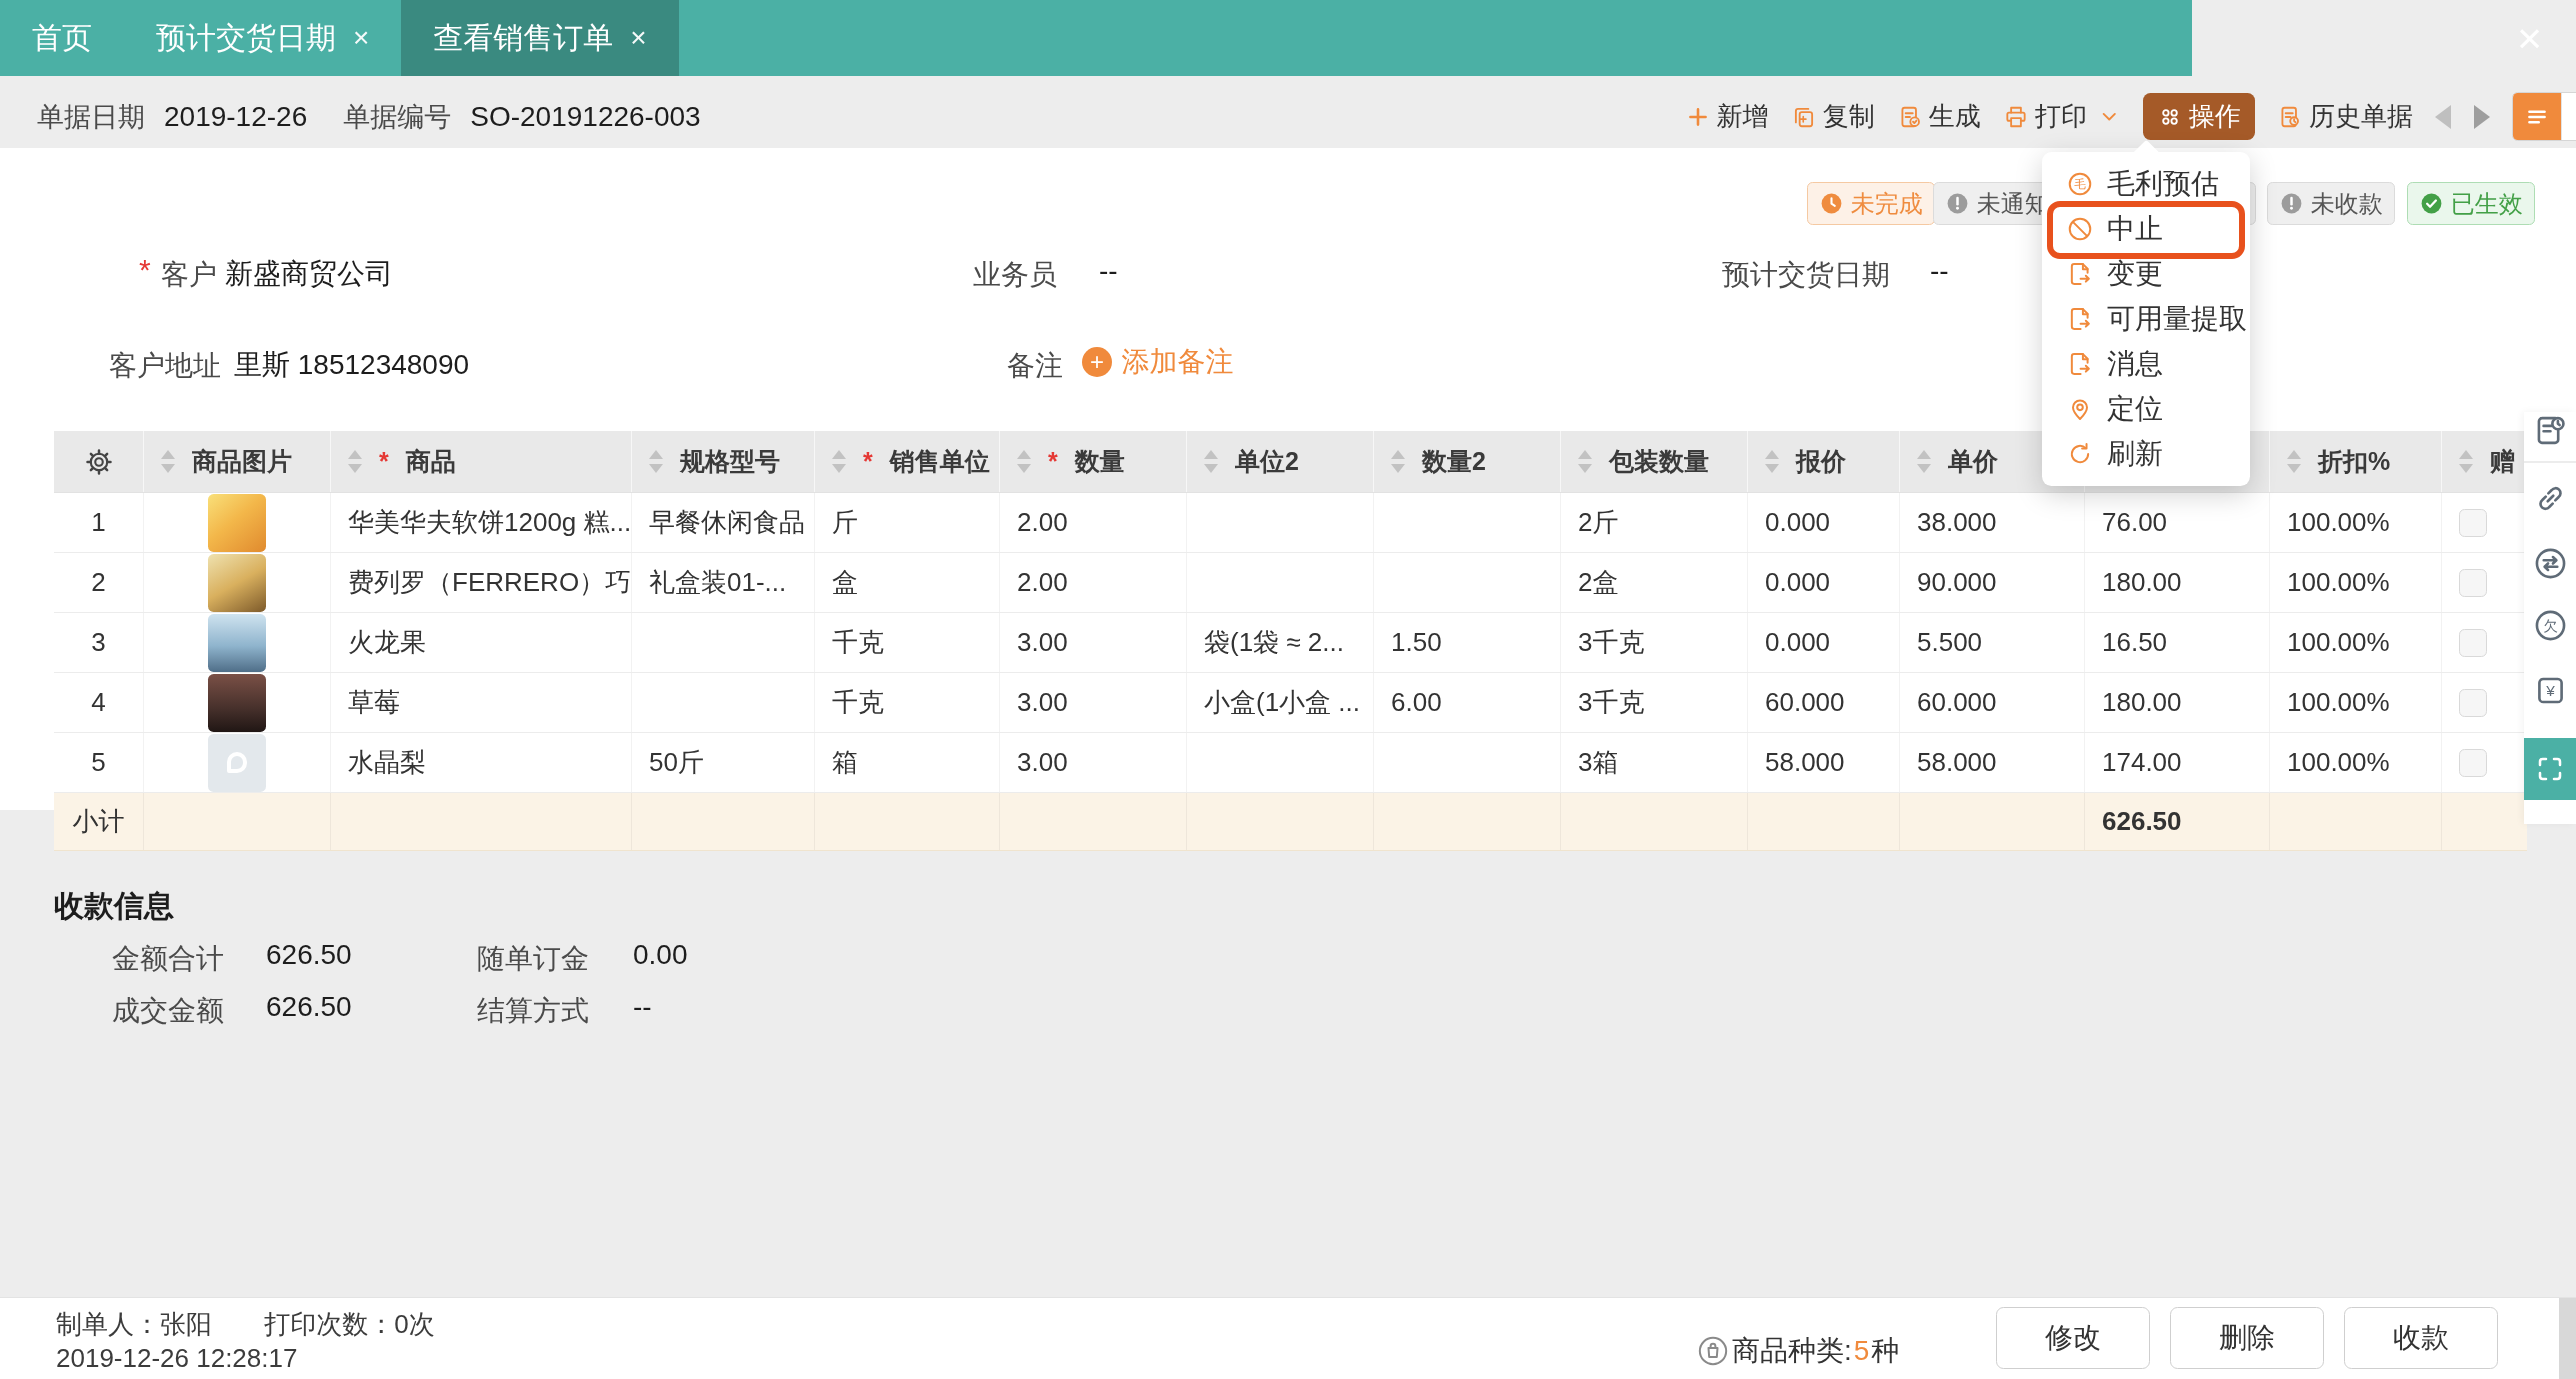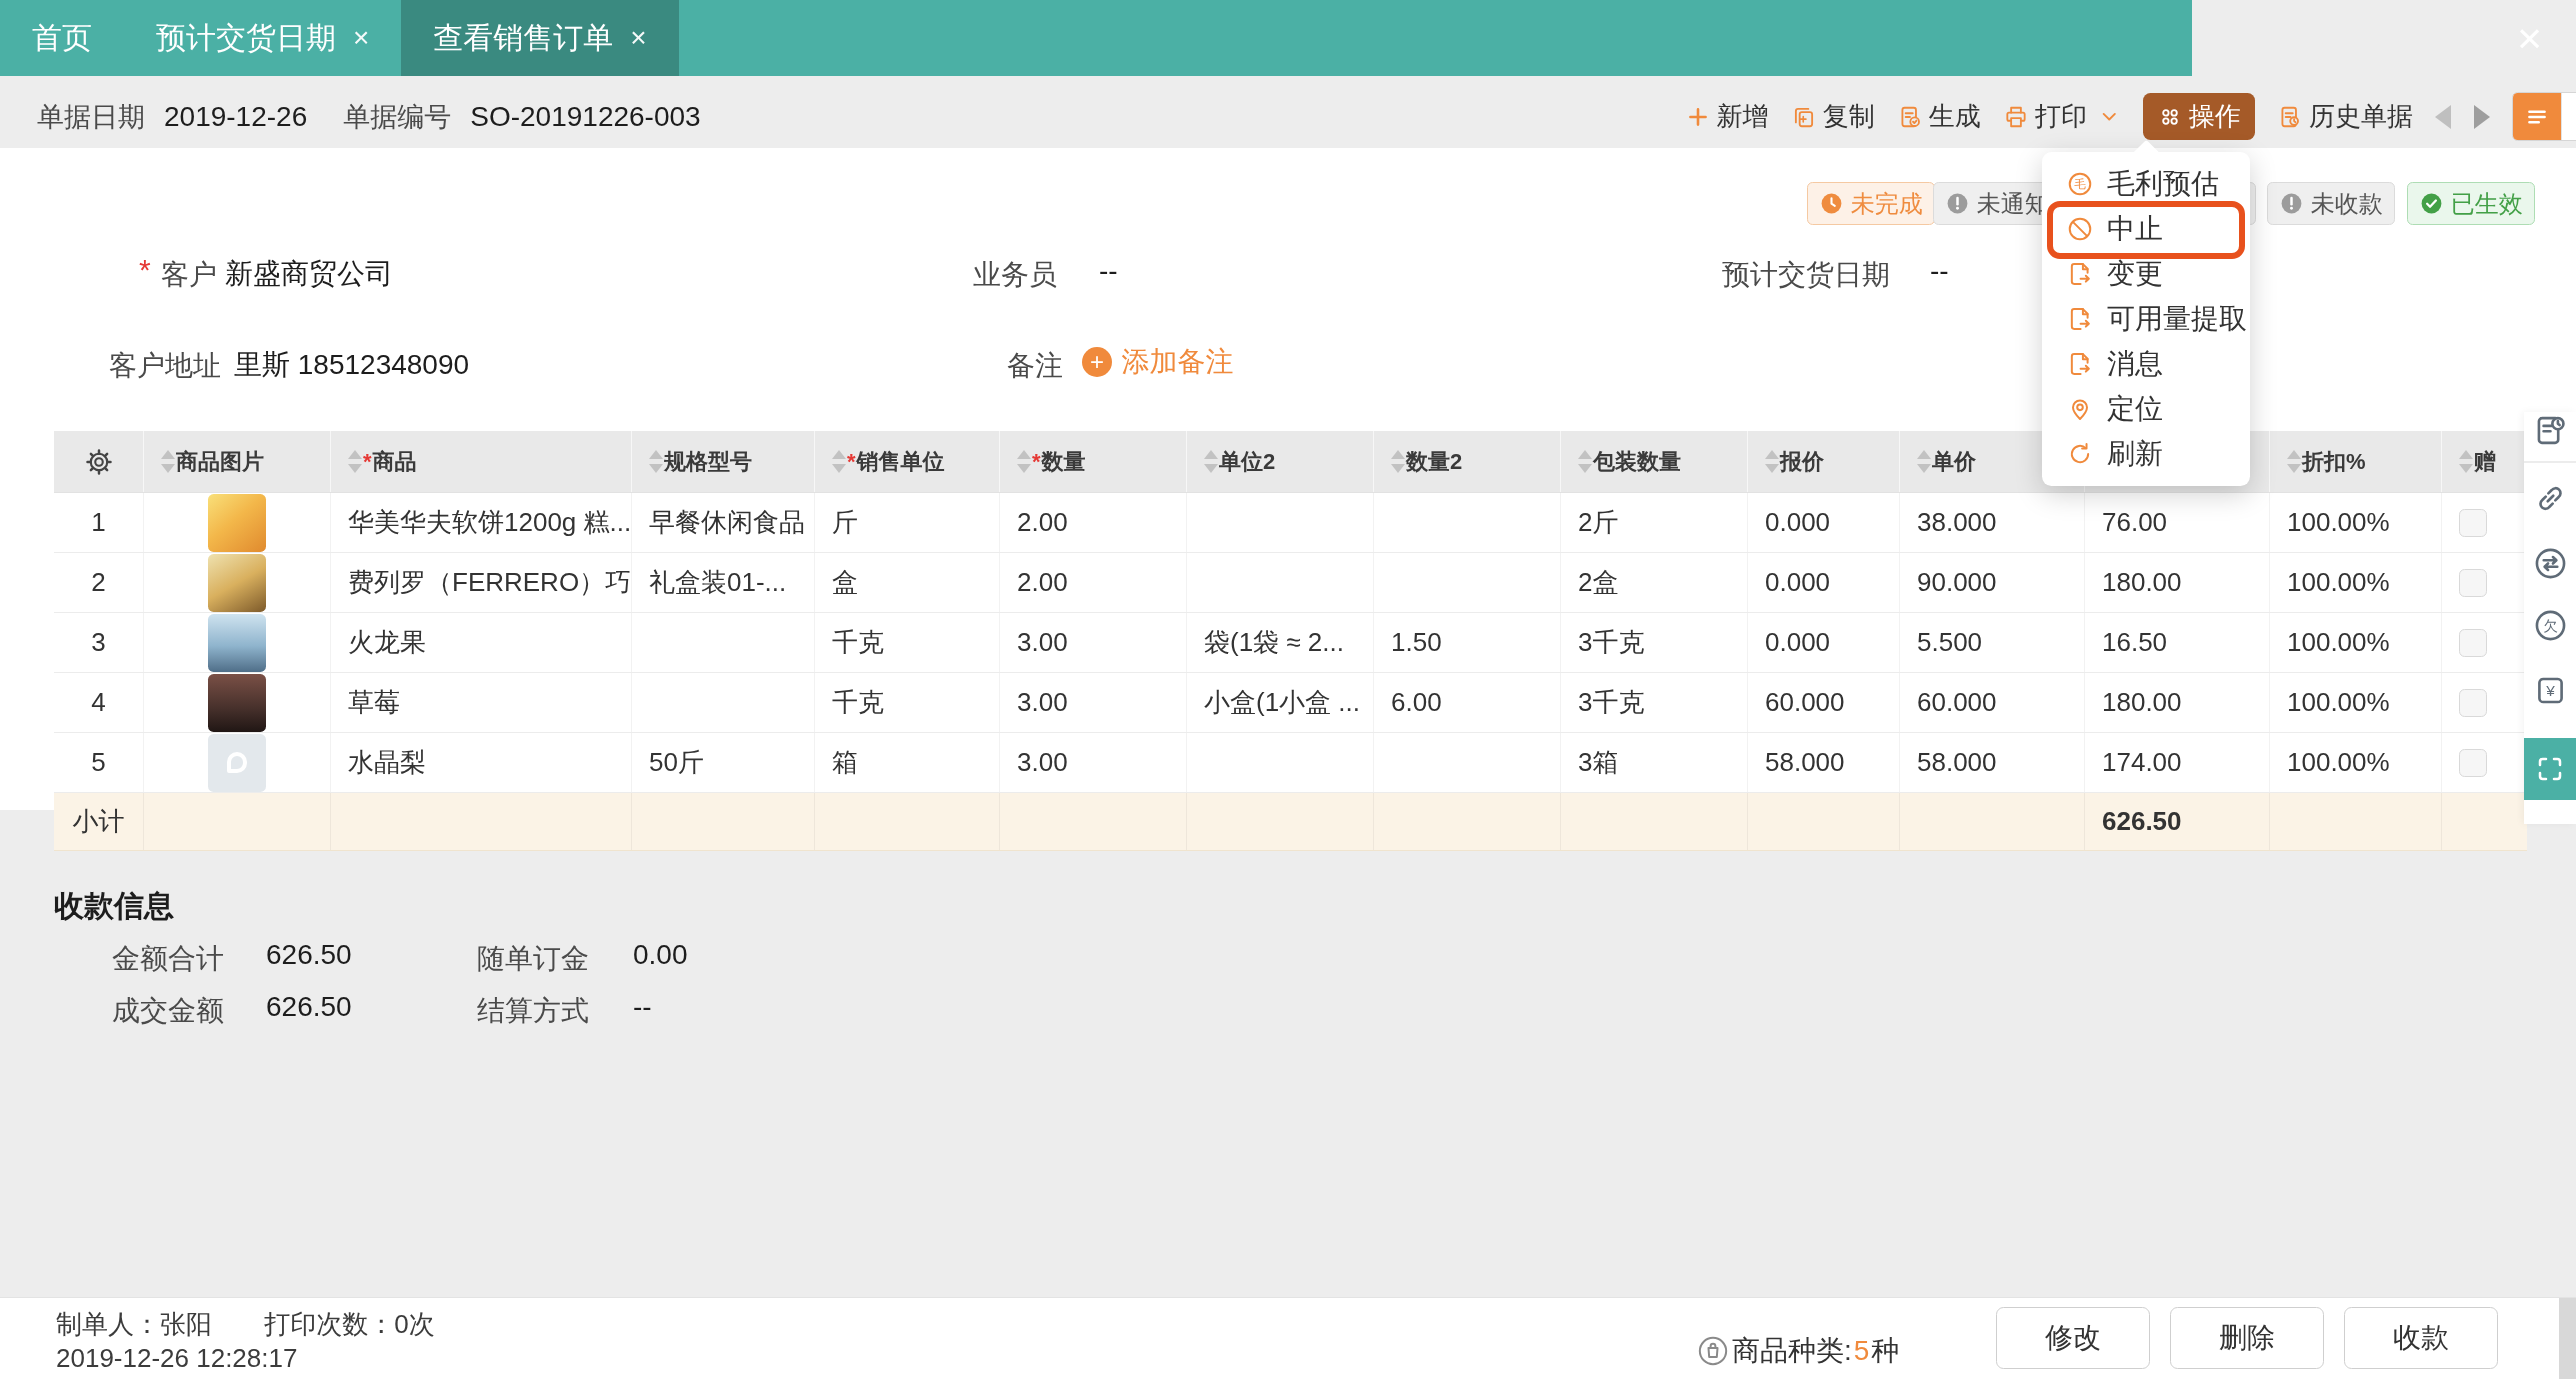--- a/index.html
+++ b/index.html
@@ -56,21 +56,21 @@
   .fl,.fv{position:absolute;font-size:28px;white-space:nowrap}
   .fl{color:#4A4A4A}
   .fv{color:#1d1d1d}
   .star{position:absolute;color:var(--red);font-size:30px}
   .add-remark{position:absolute;display:flex;align-items:center;gap:9.4px;color:var(--orange);font-size:28px;cursor:pointer}
   .add-dot{width:30px;height:30px;border-radius:50%;background:var(--orange);color:#fff;display:flex;align-items:center;justify-content:center;font-size:24px}
 
   
   .table{position:absolute;left:54px;top:283px;width:2473px;overflow:hidden}
   .thead{display:flex;height:62px;background:#E9E9E9;border-bottom:1.9px solid #E2E2E2}
-  .th{flex:0 0 auto;display:flex;align-items:center;gap:1px;padding-left:17px;border-right:1.9px solid #F7F7F7;font-size:22px;font-weight:600;color:#3A3A3A;overflow:hidden;white-space:nowrap}
+  .th{flex:0 0 auto;display:flex;align-items:center;gap:17px;padding-left:17px;border-right:1.9px solid #F7F7F7;font-size:25px;font-weight:600;color:#3A3A3A;overflow:hidden;white-space:nowrap}
   .th.center{justify-content:center;padding-left:0}
   .tr{display:flex;height:60px;background:#fff;border-bottom:1.9px solid #ECECEC}
   .td{flex:0 0 auto;display:flex;align-items:center;padding-left:17px;border-right:1.9px solid #F2F2F2;font-size:26px;color:#333;overflow:hidden;white-space:nowrap}
   .td.center{justify-content:center;padding-left:0}
   .tr.subtotal{background:#FBF3E6;height:58px;border-bottom:1.9px solid #F0E4CE}
   .tr.subtotal .td{border-right-color:rgba(0,0,0,.05)}
   .bold{font-weight:700}
   .arr{display:inline-flex;flex-direction:column;gap:4.7px}
   .arr i{display:block;width:0;height:0;border-left:7.5px solid transparent;border-right:7.5px solid transparent}
   .arr .u{border-bottom:9.4px solid #C2C2C2}

